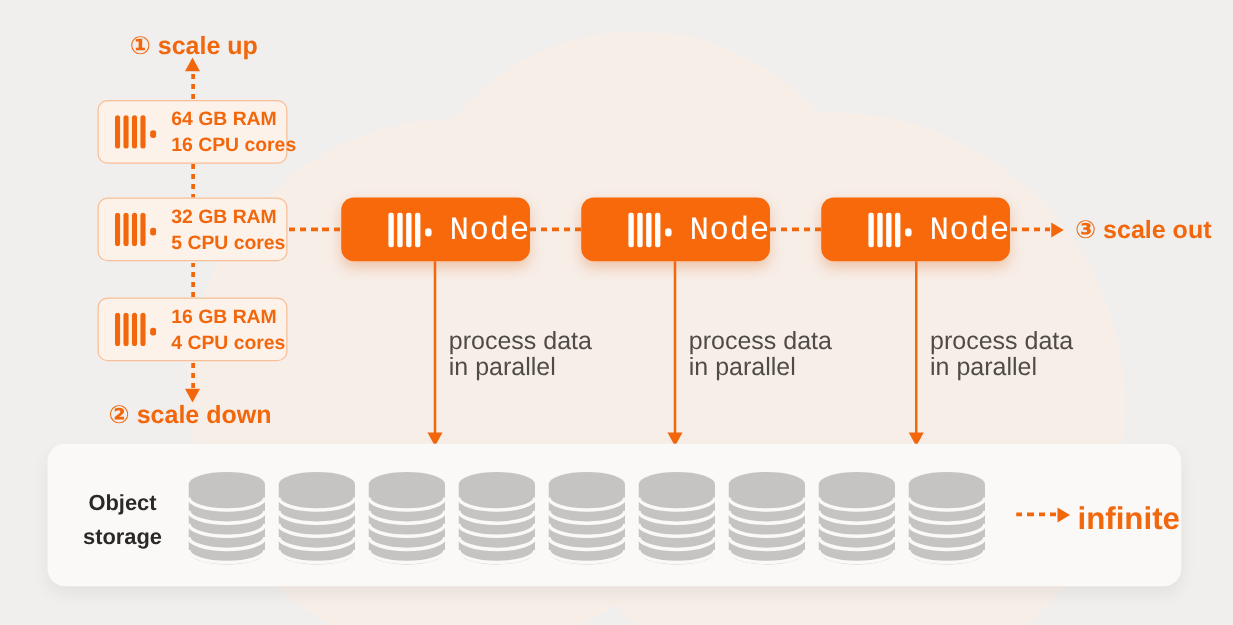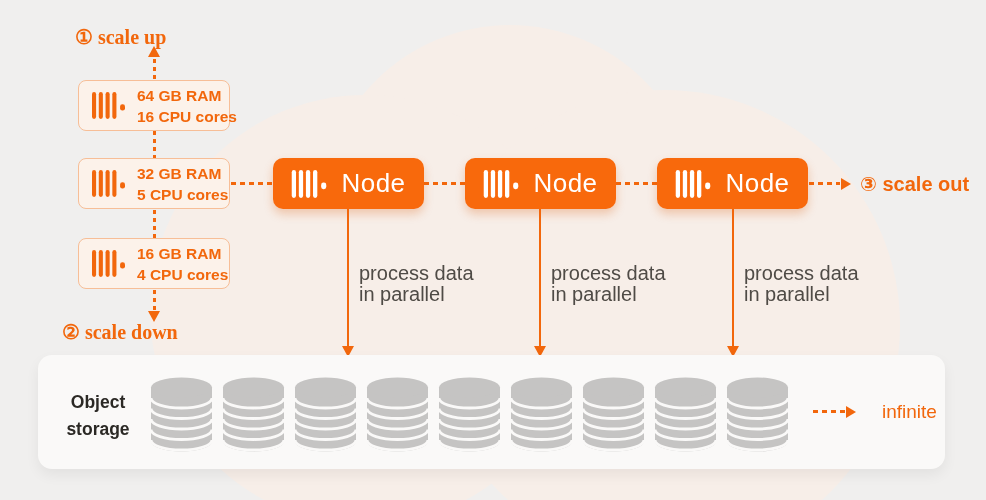--- a/index.html
+++ b/index.html
@@ -22,59 +22,59 @@
   
   .cloud-blob{position:absolute;border-radius:50%;background:var(--cloud);z-index:0;}
   .blob-a{left:320px;top:25px;width:380px;height:380px;}
   .blob-b{left:150px;top:95px;width:430px;height:430px;}
   .blob-c{left:430px;top:90px;width:470px;height:470px;}
 
   .layer{position:absolute;inset:0;z-index:1;}
 
   
   .orange-label{position:absolute;color:var(--orange);font-weight:700;font-size:20px;line-height:24px;white-space:nowrap;}
-  .center{font-family:Liberation Serif, serif;}
+  .center{text-align:center;}
 
   
   .dot-v{position:absolute;width:3px;background-image:repeating-linear-gradient(to bottom,var(--orange) 0 4px,transparent 4px 8px);}
   .dot-h{position:absolute;height:3px;background-image:repeating-linear-gradient(to right,var(--orange) 0 5px,transparent 5px 9px);}
 
   
   .tri{position:absolute;width:0;height:0;}
   .tri-up{border-left:6px solid transparent;border-right:6px solid transparent;border-bottom:11px solid var(--orange);}
   .tri-down{border-left:6px solid transparent;border-right:6px solid transparent;border-top:11px solid var(--orange);}
   .tri-right{border-top:6px solid transparent;border-bottom:6px solid transparent;border-left:10px solid var(--orange);}
 
   
   .spec-box{position:absolute;left:78px;width:152px;height:51px;background:var(--spec-fill);
     border:1px solid var(--spec-border);border-radius:8px;display:flex;align-items:center;
     padding-left:13px;gap:12px;}
   .spec-box .icon{color:var(--orange);flex:0 0 auto;display:flex;}
   .spec-text{color:var(--orange);font-size:15.5px;font-weight:600;line-height:21px;white-space:nowrap;}
 
   
   .node{position:absolute;top:158px;width:151px;height:51px;background:var(--node-fill);
-    border-radius:10px;display:flex;align-items:center;justify-content:center;gap:14px;
-    box-shadow:0 5px 10px rgba(220,95,15,0.28);}
+    border-radius:10px;display:flex;align-items:center;justify-content:flex-end;gap:14px;
+    box-shadow:0 5px 10px rgba(220,95,15,0.28);font-family:Liberation Mono, monospace;}
   .node .icon{color:#fff;display:flex;}
   .node-label{color:#fff;font-size:26px;font-weight:500;letter-spacing:0.5px;}
 
   
   .solid-v{position:absolute;width:2px;background:var(--orange);}
 
   .process-label{position:absolute;color:var(--gray);font-size:20px;line-height:21px;white-space:nowrap;}
 
   
   .storage-box{position:absolute;left:38px;top:355px;width:907px;height:114px;background:var(--storage-fill);
     border-radius:14px;box-shadow:0 6px 14px rgba(0,0,0,0.06);}
   .storage-title{position:absolute;left:50px;top:389px;width:96px;text-align:center;color:var(--dark);
     font-size:17.5px;font-weight:700;line-height:27px;}
   .cyl-row{position:absolute;left:150px;top:377px;display:flex;gap:9px;}
   .cyl-row svg{display:block;}
-  .infinite-label{position:absolute;left:862px;top:401px;color:var(--orange);font-size:19px;font-weight:400;margin-left:20px;}
+  .infinite-label{position:absolute;left:862px;top:401px;color:var(--orange);font-size:25px;font-weight:700;}
 </style>
 </head>
 <body>
 
 <svg width="0" height="0" style="position:absolute">
   <defs>
     <g id="bars-dot-icon">
       <rect x="0" y="0" width="4.6" height="30" rx="2.3" fill="currentColor"></rect>
       <rect x="7.6" y="0" width="4.6" height="30" rx="2.3" fill="currentColor"></rect>
       <rect x="15.2" y="0" width="4.6" height="30" rx="2.3" fill="currentColor"></rect>

